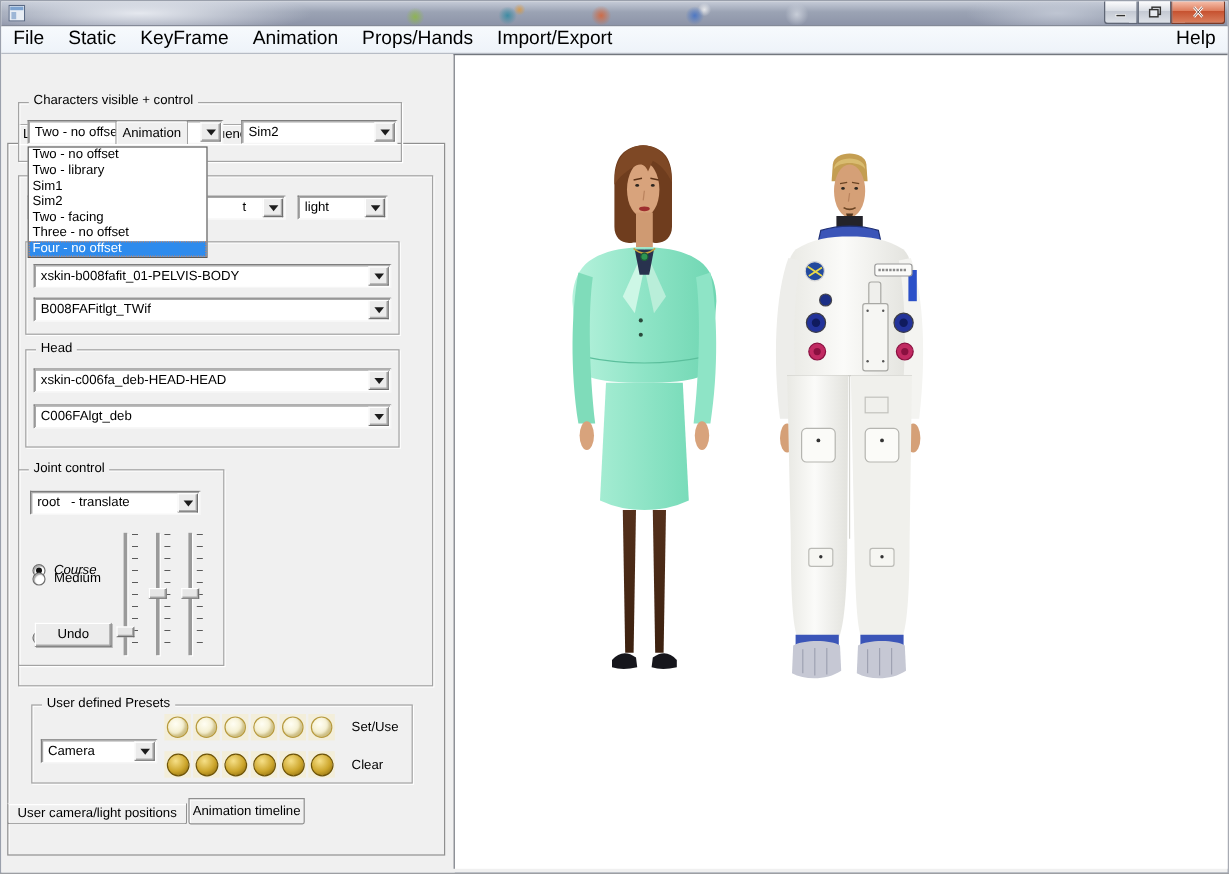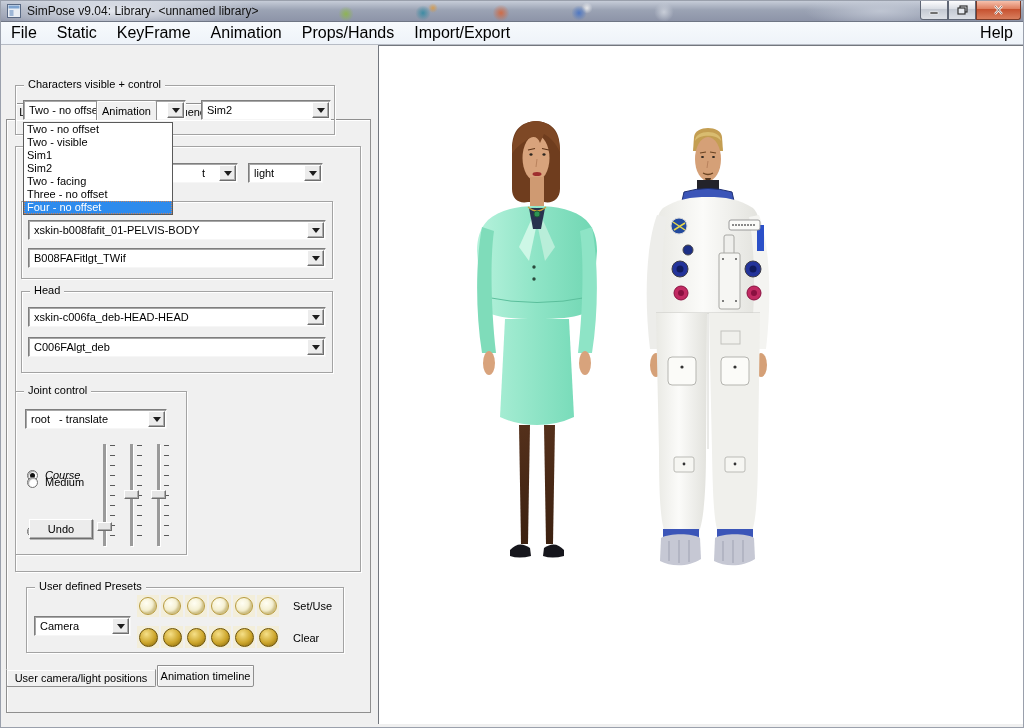--- a/index.html
+++ b/index.html
@@ -143,21 +143,20 @@
 <body>
 
 <div id="app">
 
   <div class="titlebar">
     <svg class="app-icon" viewBox="0 0 14 14">
       <rect x="0.5" y="0.5" width="13" height="13" fill="#e8edf4" stroke="#5a6a85"></rect>
       <rect x="1.5" y="1.5" width="11" height="3" fill="#7da3d0"></rect>
       <rect x="2.5" y="6" width="4" height="6" fill="#9db6d6"></rect>
     </svg>
-    <span class="title-text">SimPose v9.04: Library- &lt;unnamed library&gt;</span>
     <div class="winbtns">
       <div class="wbtn first">
         <svg width="10" height="9" viewBox="0 0 10 9">
             <rect x="1" y="6" width="8" height="2" fill="#333" stroke="#fff" stroke-width="0.6"></rect>
           </svg>
       </div>
       <div class="wbtn">
         <svg width="11" height="10" viewBox="0 0 11 10">
             <rect x="3" y="1" width="7" height="6" fill="none" stroke="#333" stroke-width="1.2"></rect>
             <rect x="1" y="3" width="7" height="6" fill="#e7eaf0" stroke="#333" stroke-width="1.2"></rect>
@@ -330,21 +329,21 @@
         <span class="pc-gold"></span>
       </div>
     <span class="plabel" style="left:292px;top:555px;">Set/Use</span>
     <span class="plabel" style="left:292px;top:587px;">Clear</span>
 
     <div class="btab merged" style="left:5px;top:624px;width:150px;height:18px;">User camera/light positions</div>
     <div class="btab" style="left:156px;top:620px;width:97px;height:22px;">Animation timeline</div>
 
     <div class="ddl" style="top:77px;">
       <div class="ddl-item">Two - no offset</div>
-      <div class="ddl-item">Two - visible</div>
+      <div class="ddl-item">Two - library</div>
       <div class="ddl-item">Sim1</div>
       <div class="ddl-item">Sim2</div>
       <div class="ddl-item">Two - facing</div>
       <div class="ddl-item">Three - no offset</div>
       <div class="ddl-item sel">Four - no offset</div>
     </div>
   </div>
 
   <div class="viewport">
     <svg width="645" height="678" viewBox="378 45 645 678">

